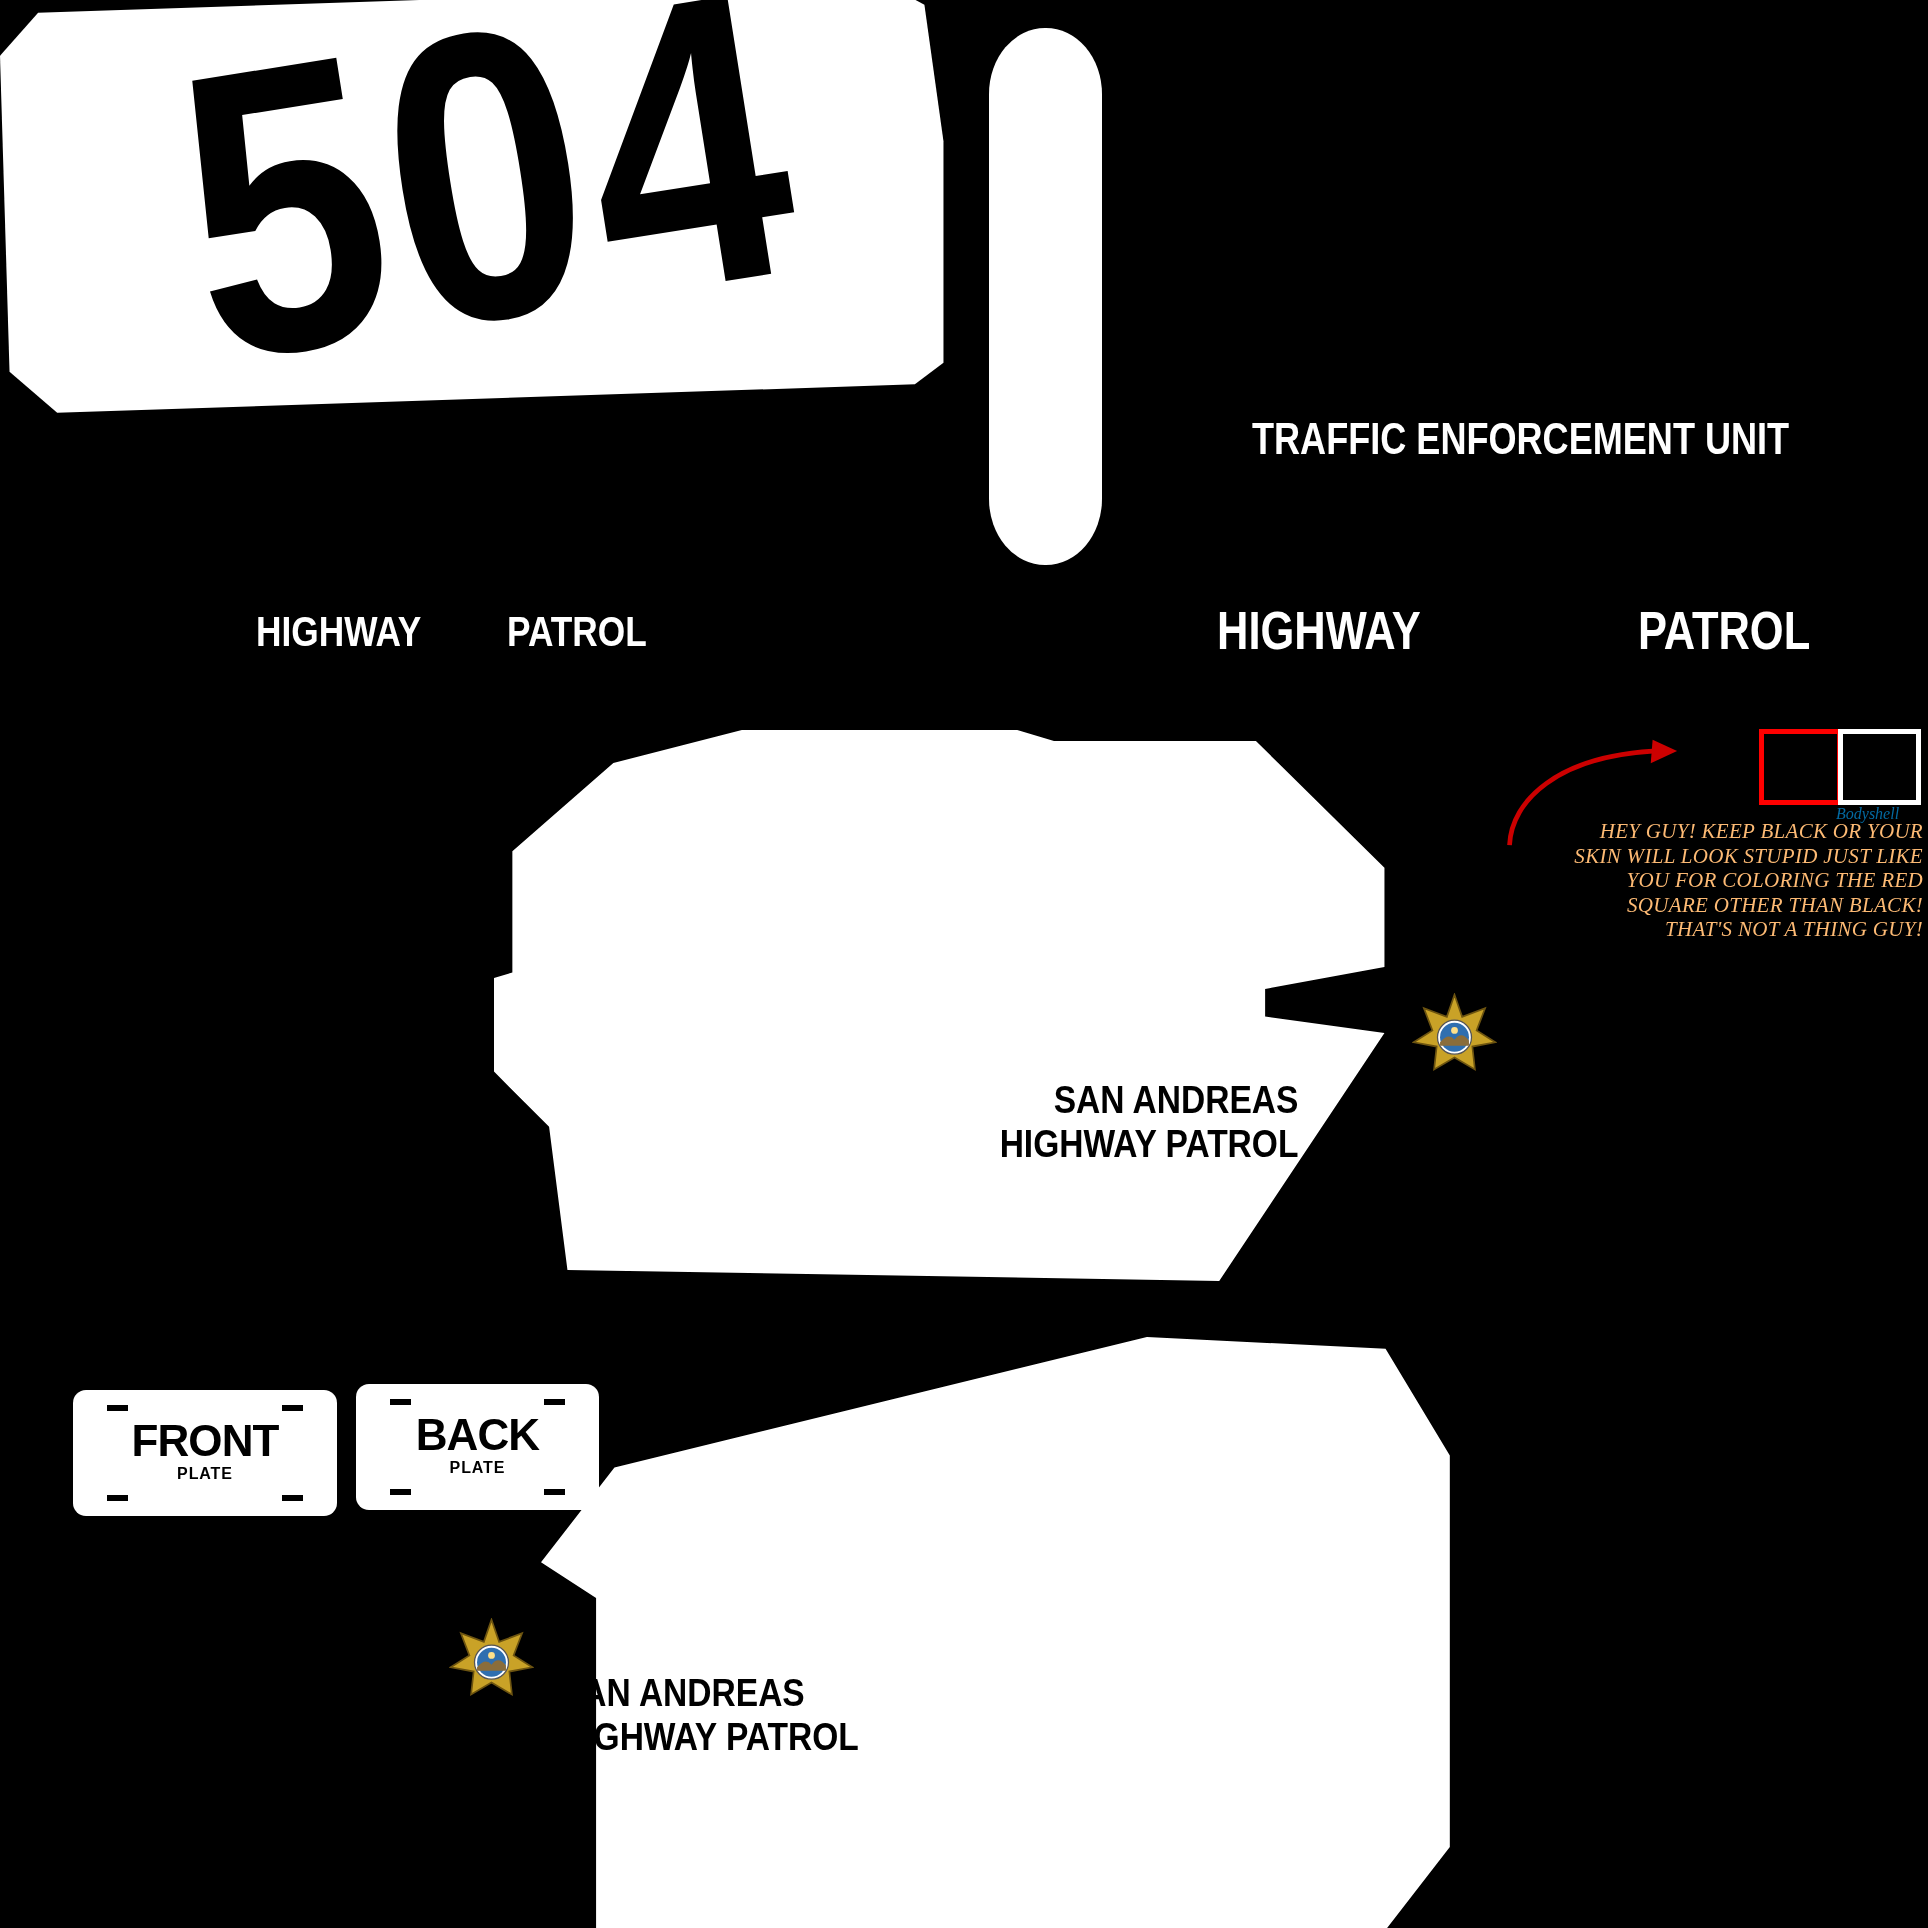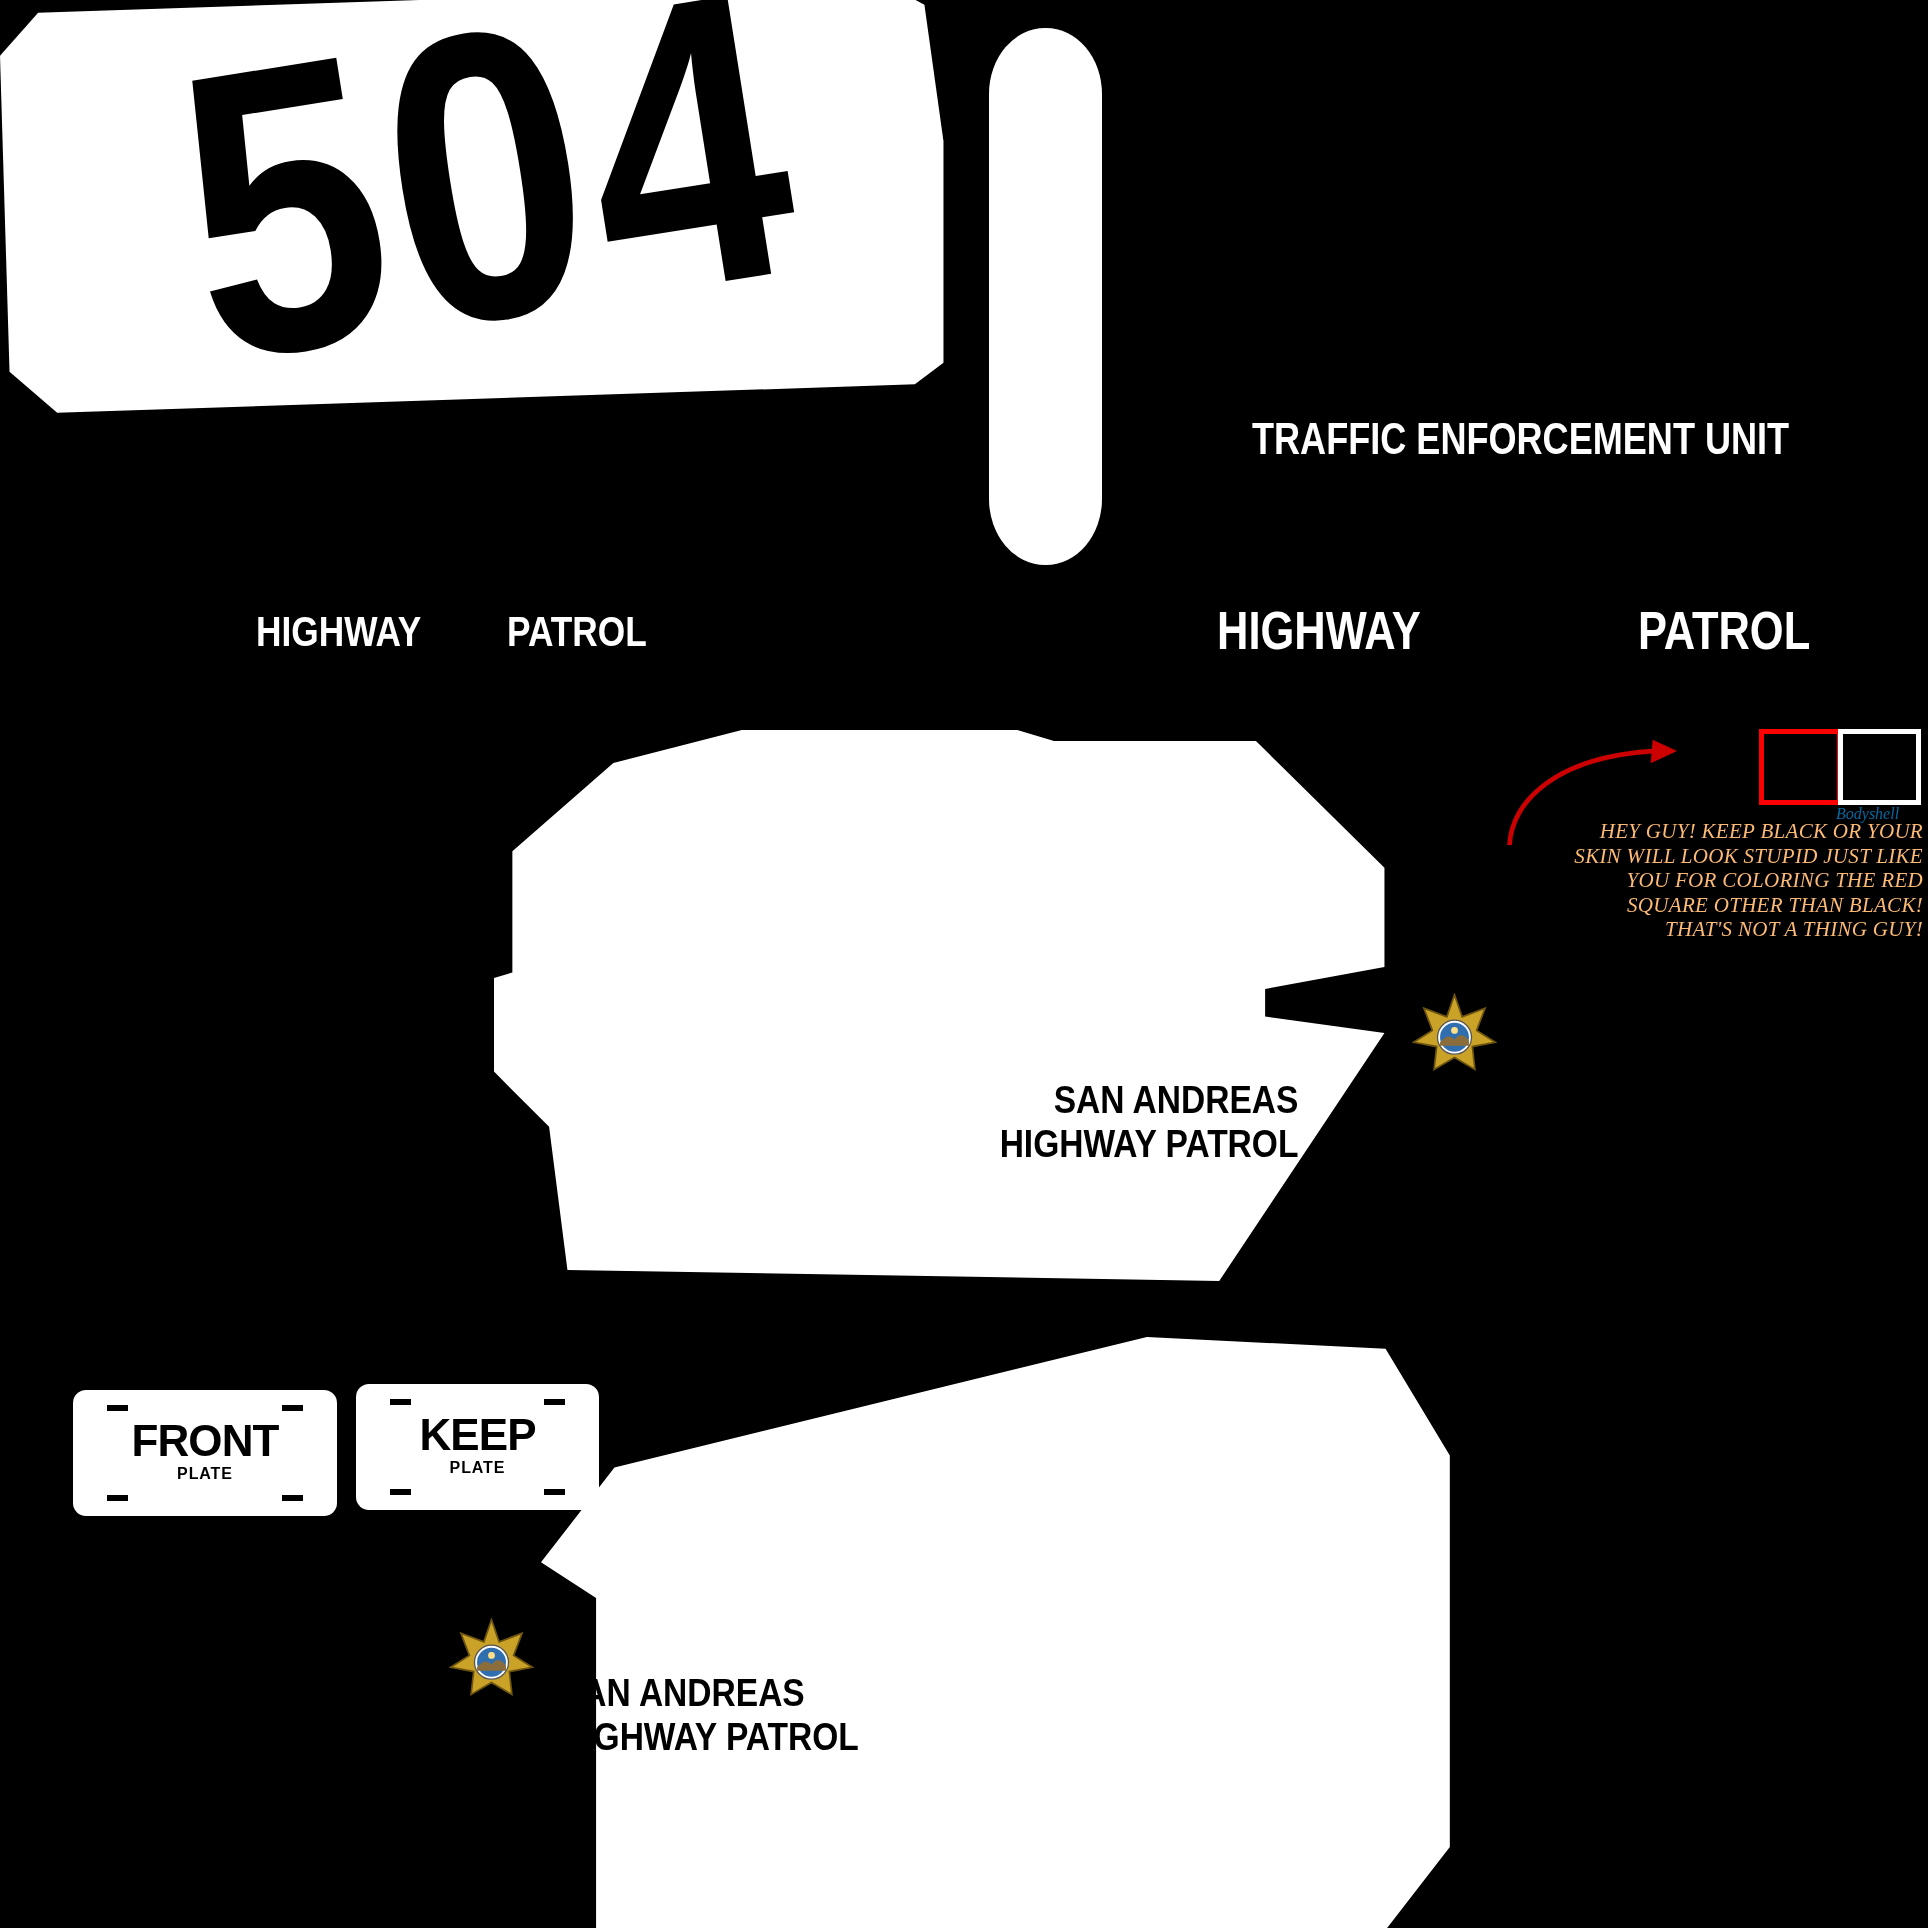--- a/index.html
+++ b/index.html
@@ -314,21 +314,21 @@
     <div class="bolt br"></div>
     <div class="big">FRONT</div>
     <div class="small">PLATE</div>
   </div>
 
   <div id="plate-back" class="plate">
     <div class="bolt tl"></div>
     <div class="bolt tr"></div>
     <div class="bolt bl"></div>
     <div class="bolt br"></div>
-    <div class="big">KEEP</div>
+    <div class="big">BACK</div>
     <div class="small">PLATE</div>
   </div>
 
   <div id="swatch-area">
     <svg id="arrow-svg" viewBox="0 0 290 140">
       <path d="M8 118 C 10 70, 60 24, 160 18" fill="none" stroke="#cc0000" stroke-width="5"></path>
       <polygon points="160,6 186,18 158,31" fill="#cc0000"></polygon>
     </svg>
     <div id="swatch-red" class="swatch"></div>
     <div id="swatch-black" class="swatch"></div>

